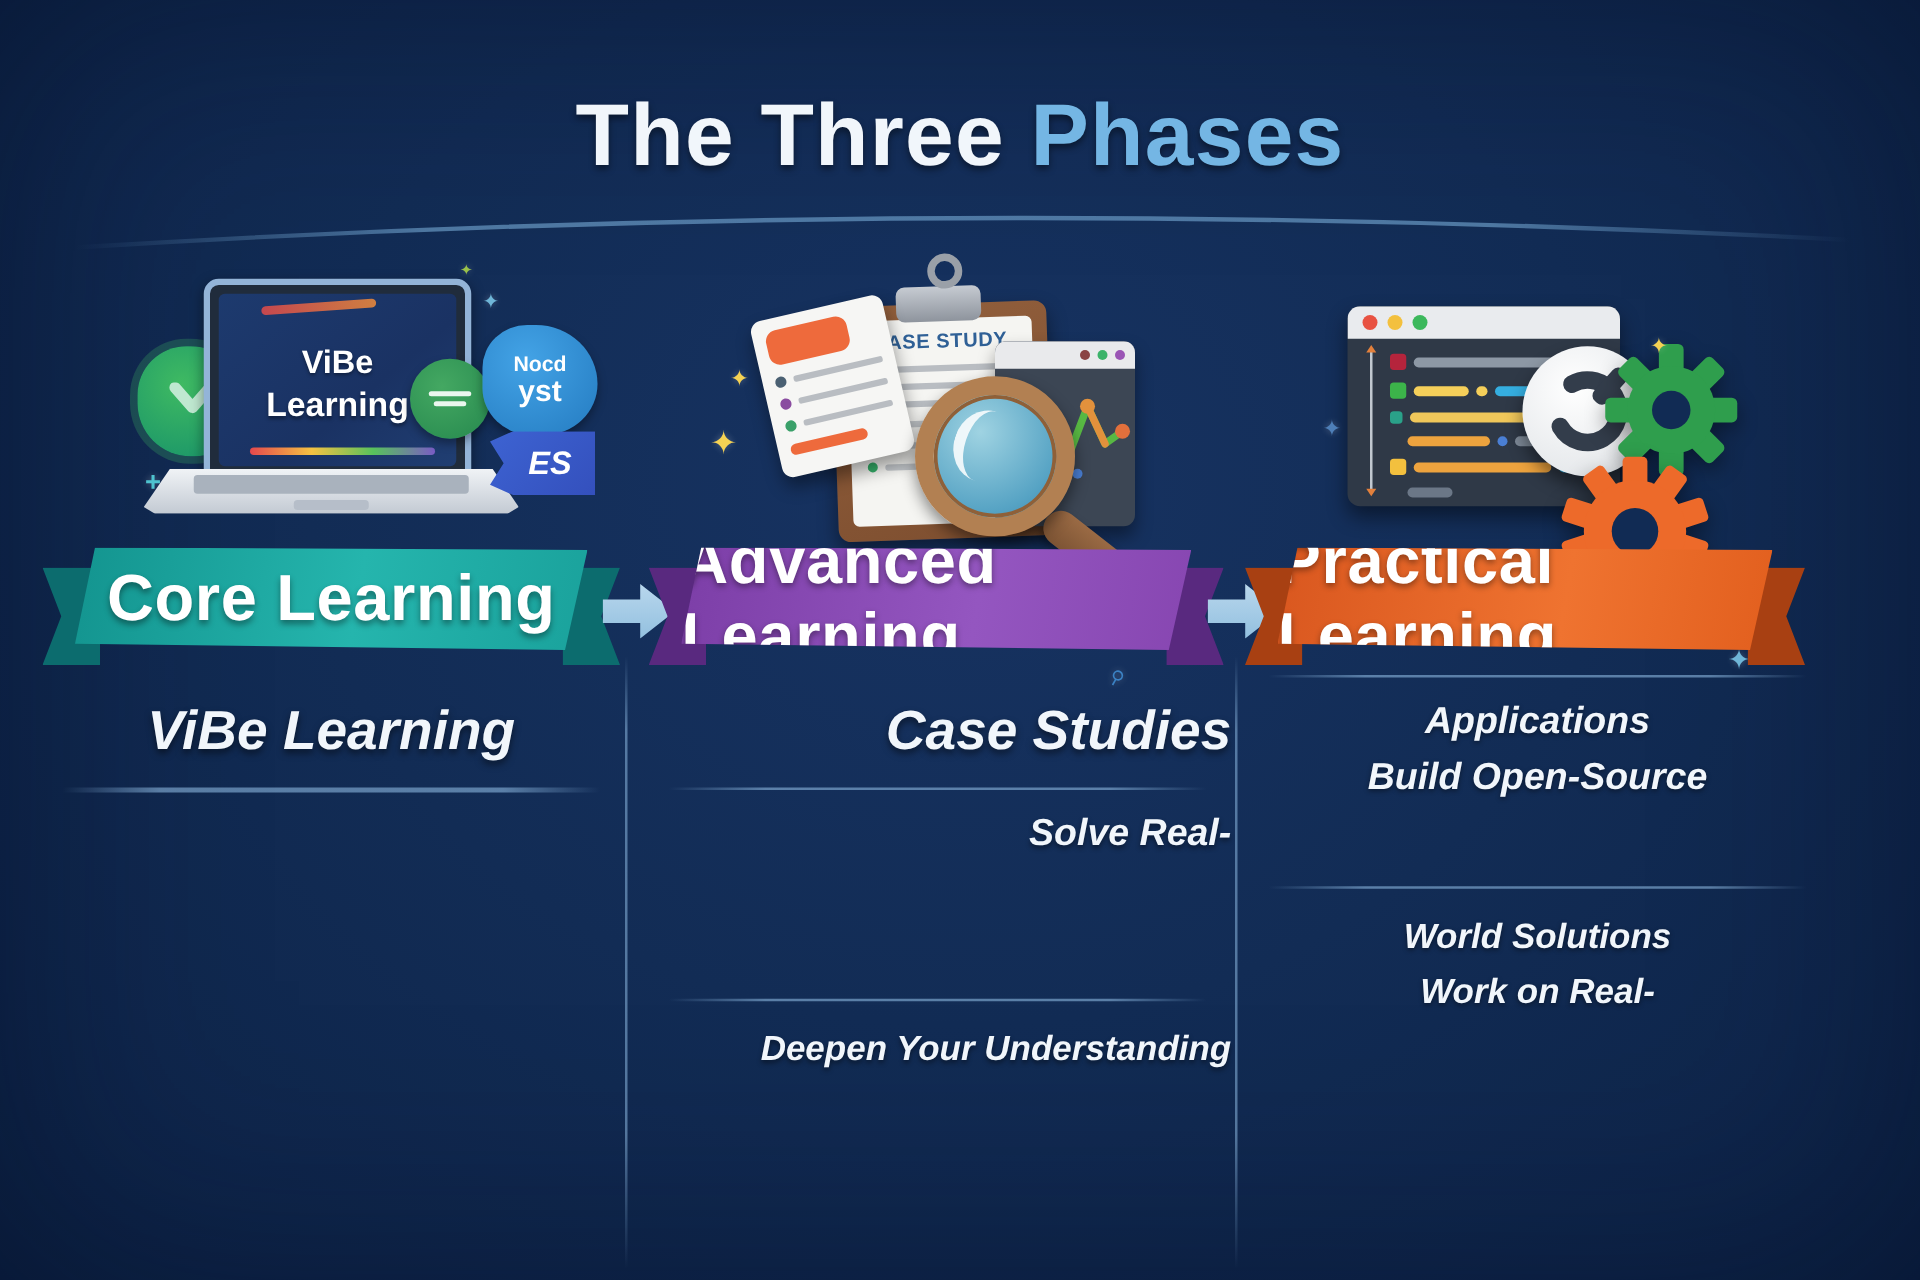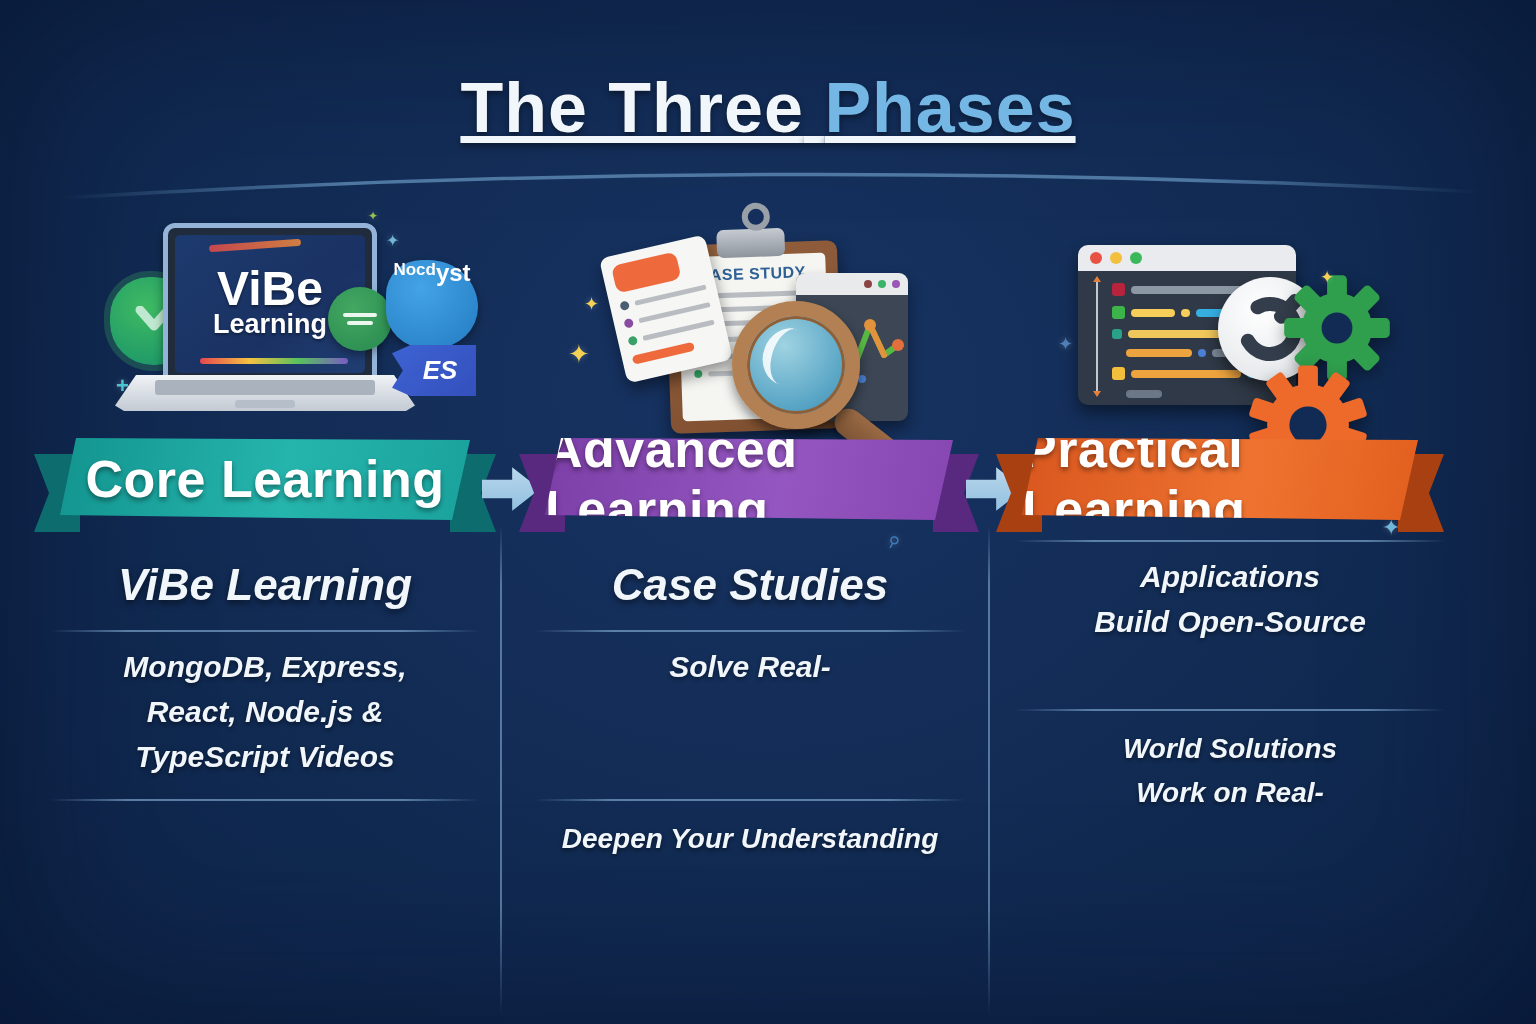--- a/index.html
+++ b/index.html
@@ -12,21 +12,20 @@
     position:relative;width:1536px;height:1024px;
     background:radial-gradient(ellipse at 50% 38%, #173362 0%, #122c55 48%, #0d2347 100%);
     box-shadow:inset 0 0 200px rgba(2,8,28,.45);
     color:#f1f6fb;
   }
   
   .title{
     position:absolute;top:68px;left:0;width:100%;
     text-align:center;font-size:70px;font-weight:800;letter-spacing:1px;
     text-shadow:0 3px 6px rgba(0,0,0,.45);
-    text-decoration:underline;
   }
   .title .accent{color:#74b6e4;}
   .title-arc{position:absolute;top:152px;left:0;width:1536px;height:64px;}
   
   .illus{position:absolute;top:215px;height:215px;overflow:visible;}
   .illus1{left:30px;width:470px;}
   .illus2{left:500px;width:500px;}
   .illus3{left:1000px;width:500px;}
   .sparkle{position:absolute;font-weight:700;text-shadow:0 0 6px rgba(255,255,255,.25);}
   
@@ -51,21 +50,21 @@
   .ribbon.orange .face{background:linear-gradient(100deg,#d9571f,#ef7330 58%,#e25f1e);}
   .ribbon.orange .tail{background:#a84012;}
   .flow-arrow{
     position:absolute;width:58px;height:52px;
     background:linear-gradient(180deg,#bcd9ee,#8fbede);
     clip-path:polygon(0 32%,52% 32%,52% 8%,100% 50%,52% 92%,52% 68%,0 68%);
     filter:drop-shadow(0 3px 3px rgba(0,0,0,.35));
   }
   
   .col{position:absolute;top:540px;width:470px;text-align:center;font-style:italic;}
-  .col1{left:30px;} .col2{left:515px;} .col3{left:995px;}
+  .col1{left:30px;} .col2{left:515px;text-align:right;} .col3{left:995px;}
   .col .heading{height:90px;line-height:90px;font-size:44px;font-weight:800;
     text-shadow:0 3px 6px rgba(0,0,0,.5);}
   .h-div{height:2px;margin:0 20px;
     background:linear-gradient(90deg,rgba(150,195,235,0) 0%,rgba(150,195,235,.55) 18%,rgba(150,195,235,.55) 82%,rgba(150,195,235,0) 100%);}
   .col .body{height:155px;padding-top:12px;font-size:30px;font-weight:700;line-height:45px;
     text-shadow:0 2px 4px rgba(0,0,0,.45);}
   .col .footer{padding-top:16px;font-size:28px;font-weight:600;line-height:44px;
     text-shadow:0 2px 4px rgba(0,0,0,.45);}
   .v-div{position:absolute;top:525px;width:2px;height:490px;
     background:linear-gradient(180deg,rgba(150,195,235,0) 0%,rgba(150,195,235,.5) 12%,rgba(150,195,235,.5) 78%,rgba(150,195,235,0) 100%);}
@@ -73,21 +72,21 @@
   .laptop-screen{
     position:absolute;left:133px;top:8px;width:204px;height:152px;
     background:#202c3c;border:5px solid #93b4d8;border-radius:12px 12px 6px 6px;
     box-shadow:0 4px 10px rgba(0,0,0,.4);
   }
   .laptop-display{
     position:absolute;inset:7px;border-radius:5px;overflow:hidden;
     background:linear-gradient(140deg,#1d3a6e,#1a3263 60%,#203e72);
     display:flex;flex-direction:column;align-items:center;justify-content:center;
   }
-  .screen-title1{font-size:48px;font-weight:800;line-height:40px;color:#fff;text-shadow:0 2px 3px rgba(0,0,0,.4);}
+  .screen-title1{font-size:26px;font-weight:800;line-height:40px;color:#fff;text-shadow:0 2px 3px rgba(0,0,0,.4);}
   .screen-title2{font-size:27px;font-weight:700;line-height:30px;color:#fff;text-shadow:0 2px 3px rgba(0,0,0,.4);}
   .screen-streak-top{position:absolute;top:7px;left:34px;width:92px;height:7px;border-radius:4px;
     background:linear-gradient(90deg,#e24a4a,#ef8c3a);transform:rotate(-4deg);opacity:.85;}
   .screen-rainbow{position:absolute;bottom:9px;left:25px;width:148px;height:6px;border-radius:3px;
     background:linear-gradient(90deg,#e5484d,#f5c242,#58c15c,#7a5cc4);}
   .laptop-base{
     position:absolute;left:85px;top:160px;width:300px;height:36px;
     background:linear-gradient(180deg,#f0f3f6,#c3cad3);
     clip-path:polygon(7% 0,93% 0,100% 85%,97% 100%,3% 100%,0 85%);
     box-shadow:0 6px 12px rgba(0,0,0,.4);
@@ -96,21 +95,21 @@
   .laptop-pad{position:absolute;left:120px;bottom:3px;width:60px;height:8px;border-radius:3px;background:#b6bec9;}
   .blob-green{
     position:absolute;left:80px;top:62px;width:88px;height:88px;border-radius:46% 54% 50% 50%;
     background:radial-gradient(circle at 40% 35%,#3fba62,#1f9a68 75%);
     box-shadow:0 0 0 6px rgba(63,186,98,.25);
     display:flex;align-items:center;justify-content:center;
   }
   .badge-node{
     position:absolute;left:356px;top:45px;width:92px;height:88px;border-radius:42% 58% 50% 46%;
     background:radial-gradient(circle at 38% 32%,#43a3e6,#2b84c9 78%);
-    display:flex;flex-direction:row;align-items:flex-start;justify-content:center;
+    display:flex;flex-direction:column;align-items:center;justify-content:center;
     box-shadow:0 4px 8px rgba(0,0,0,.35);
   }
   .badge-node .l1{font-size:17px;font-weight:800;color:#fff;line-height:19px;}
   .badge-node .l2{font-size:24px;font-weight:800;color:#fff;line-height:25px;}
   .badge-circle-green{
     position:absolute;left:298px;top:72px;width:64px;height:64px;border-radius:50%;
     background:radial-gradient(circle at 40% 35%,#44a862,#2c8f52 80%);
     box-shadow:0 4px 8px rgba(0,0,0,.35);
     display:flex;flex-direction:column;align-items:center;justify-content:center;gap:4px;
   }
@@ -426,25 +425,20 @@
         <span>Practical Learning</span>
       </div>
   </div>
 
   <div class="v-div" style="left:500px;"></div>
   <div class="v-div" style="left:988px;"></div>
 
   <div class="col col1">
     <div class="heading">ViBe Learning</div>
     <div class="h-div"></div>
-    <div class="body">
-      <div>MongoDB, Express,</div>
-      <div>React, Node.js &amp;</div>
-      <div>TypeScript Videos</div>
-    </div>
     <div class="h-div"></div>
   </div>
 
   <div class="col col2">
     <div class="heading">Case Studies</div>
     <div class="h-div"></div>
     <div class="body">
       <div>Solve Real-</div>
     </div>
     <div class="h-div"></div>

